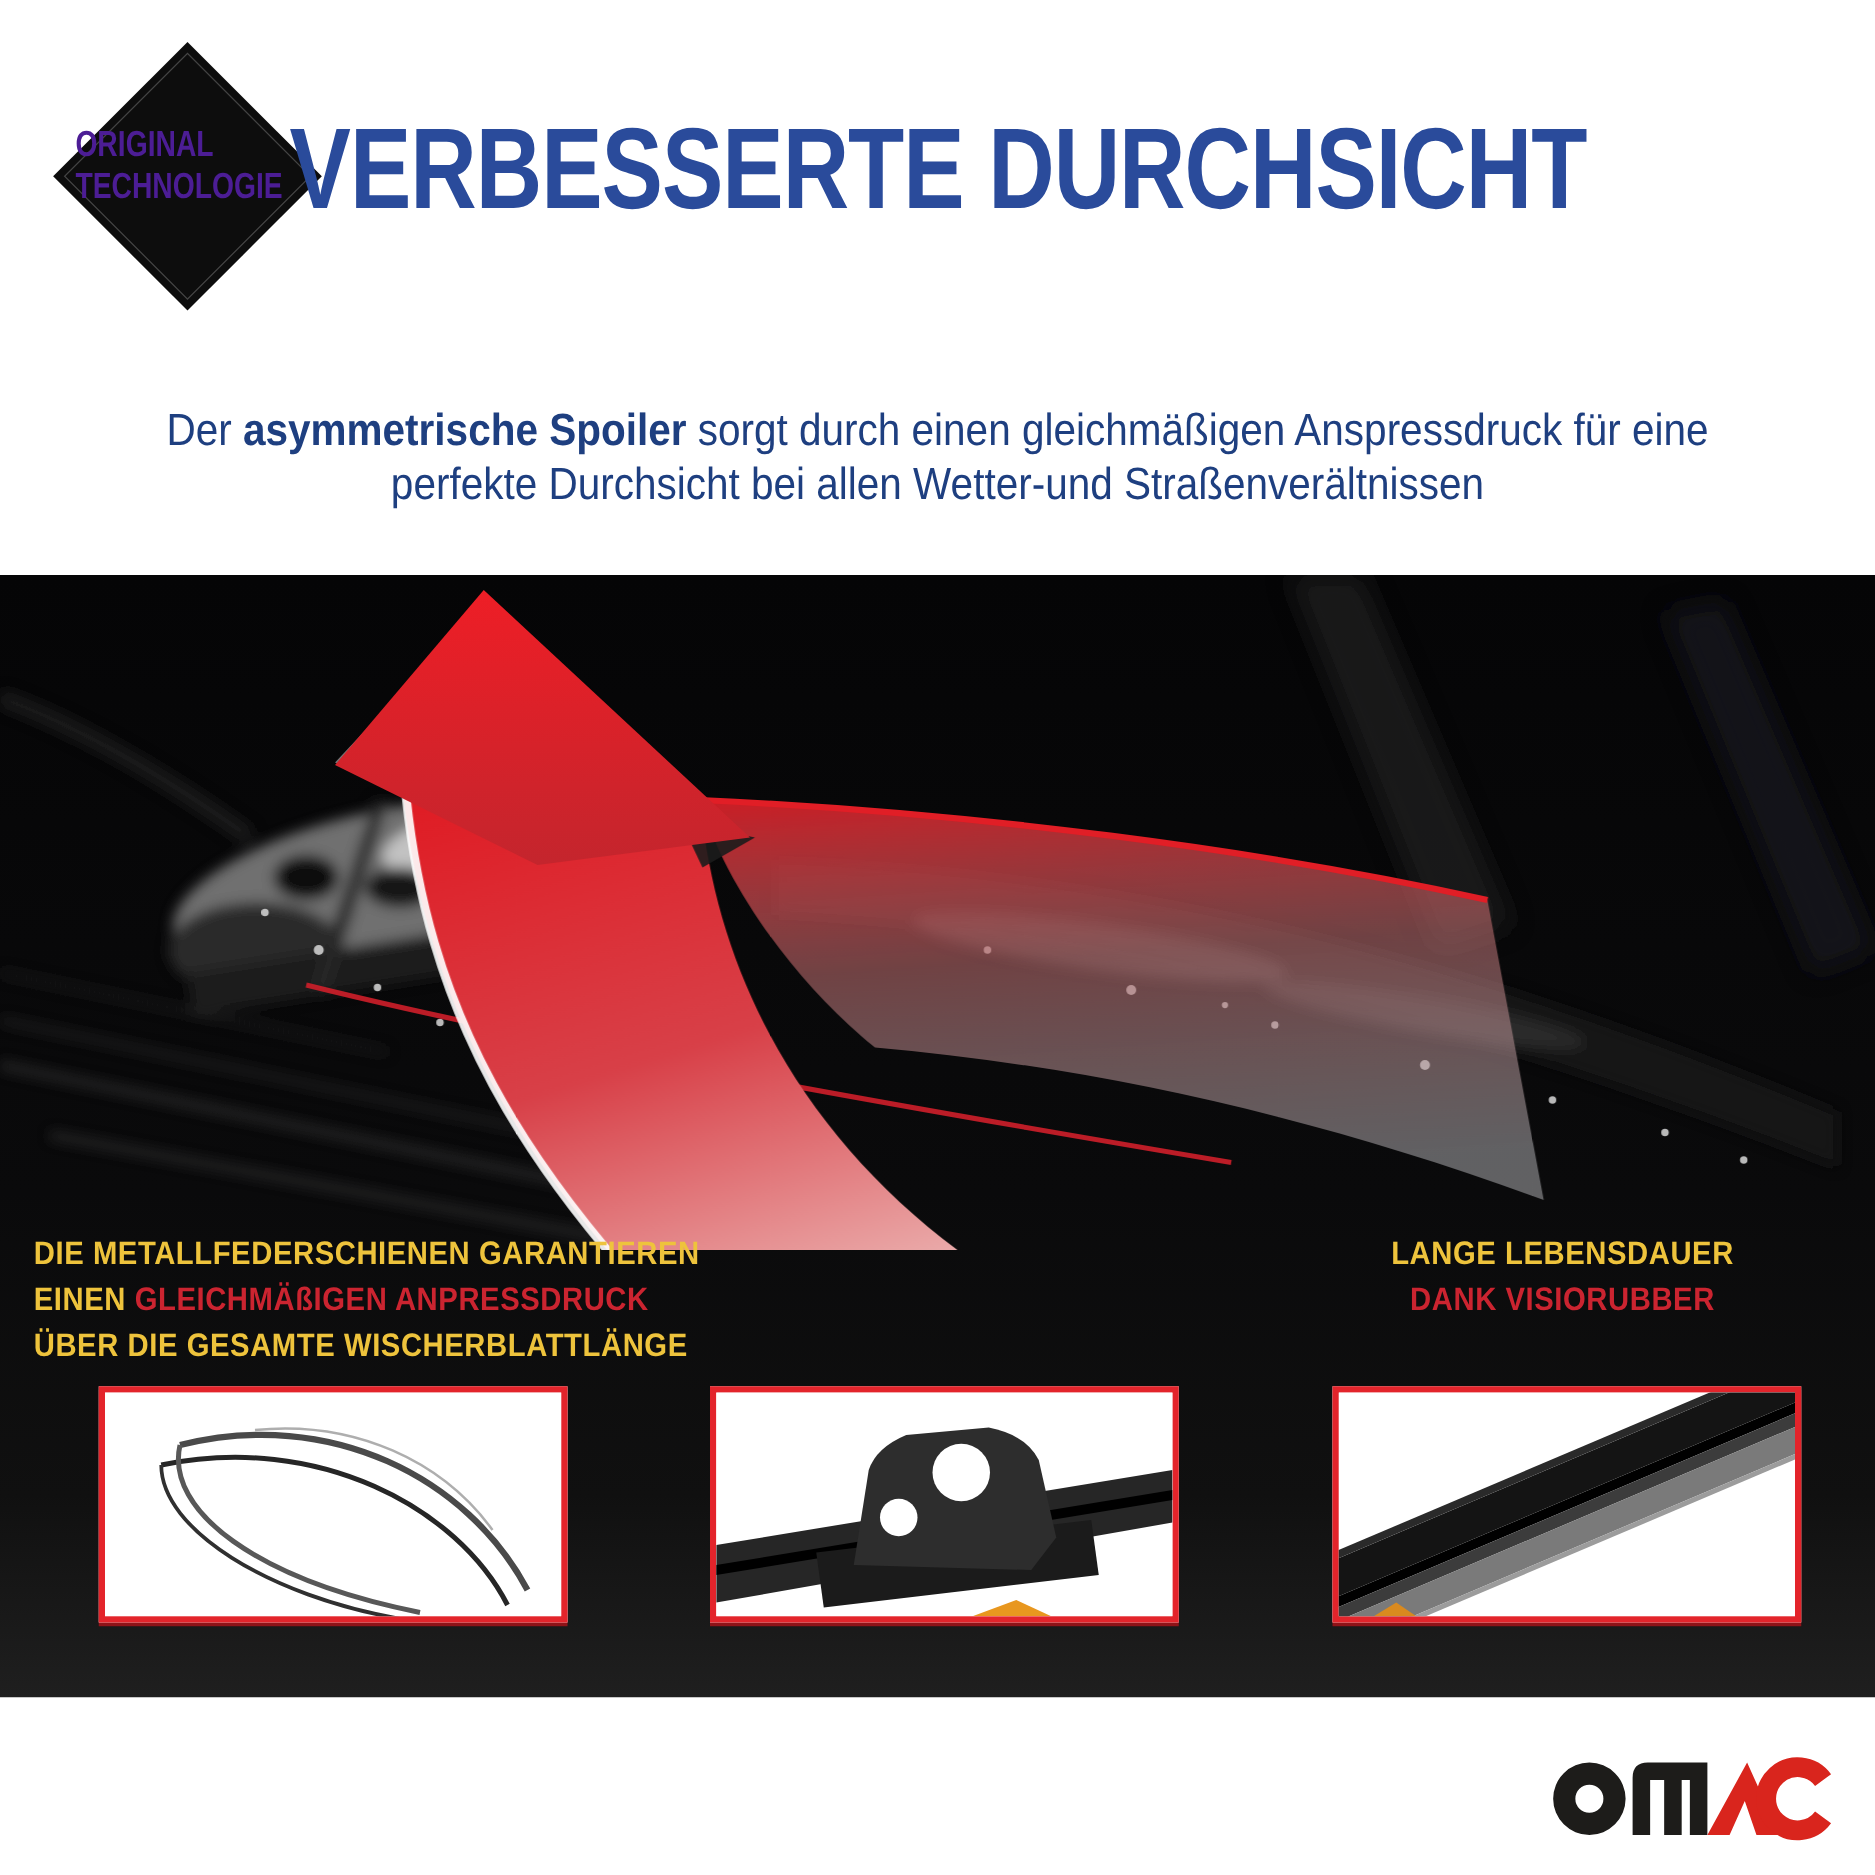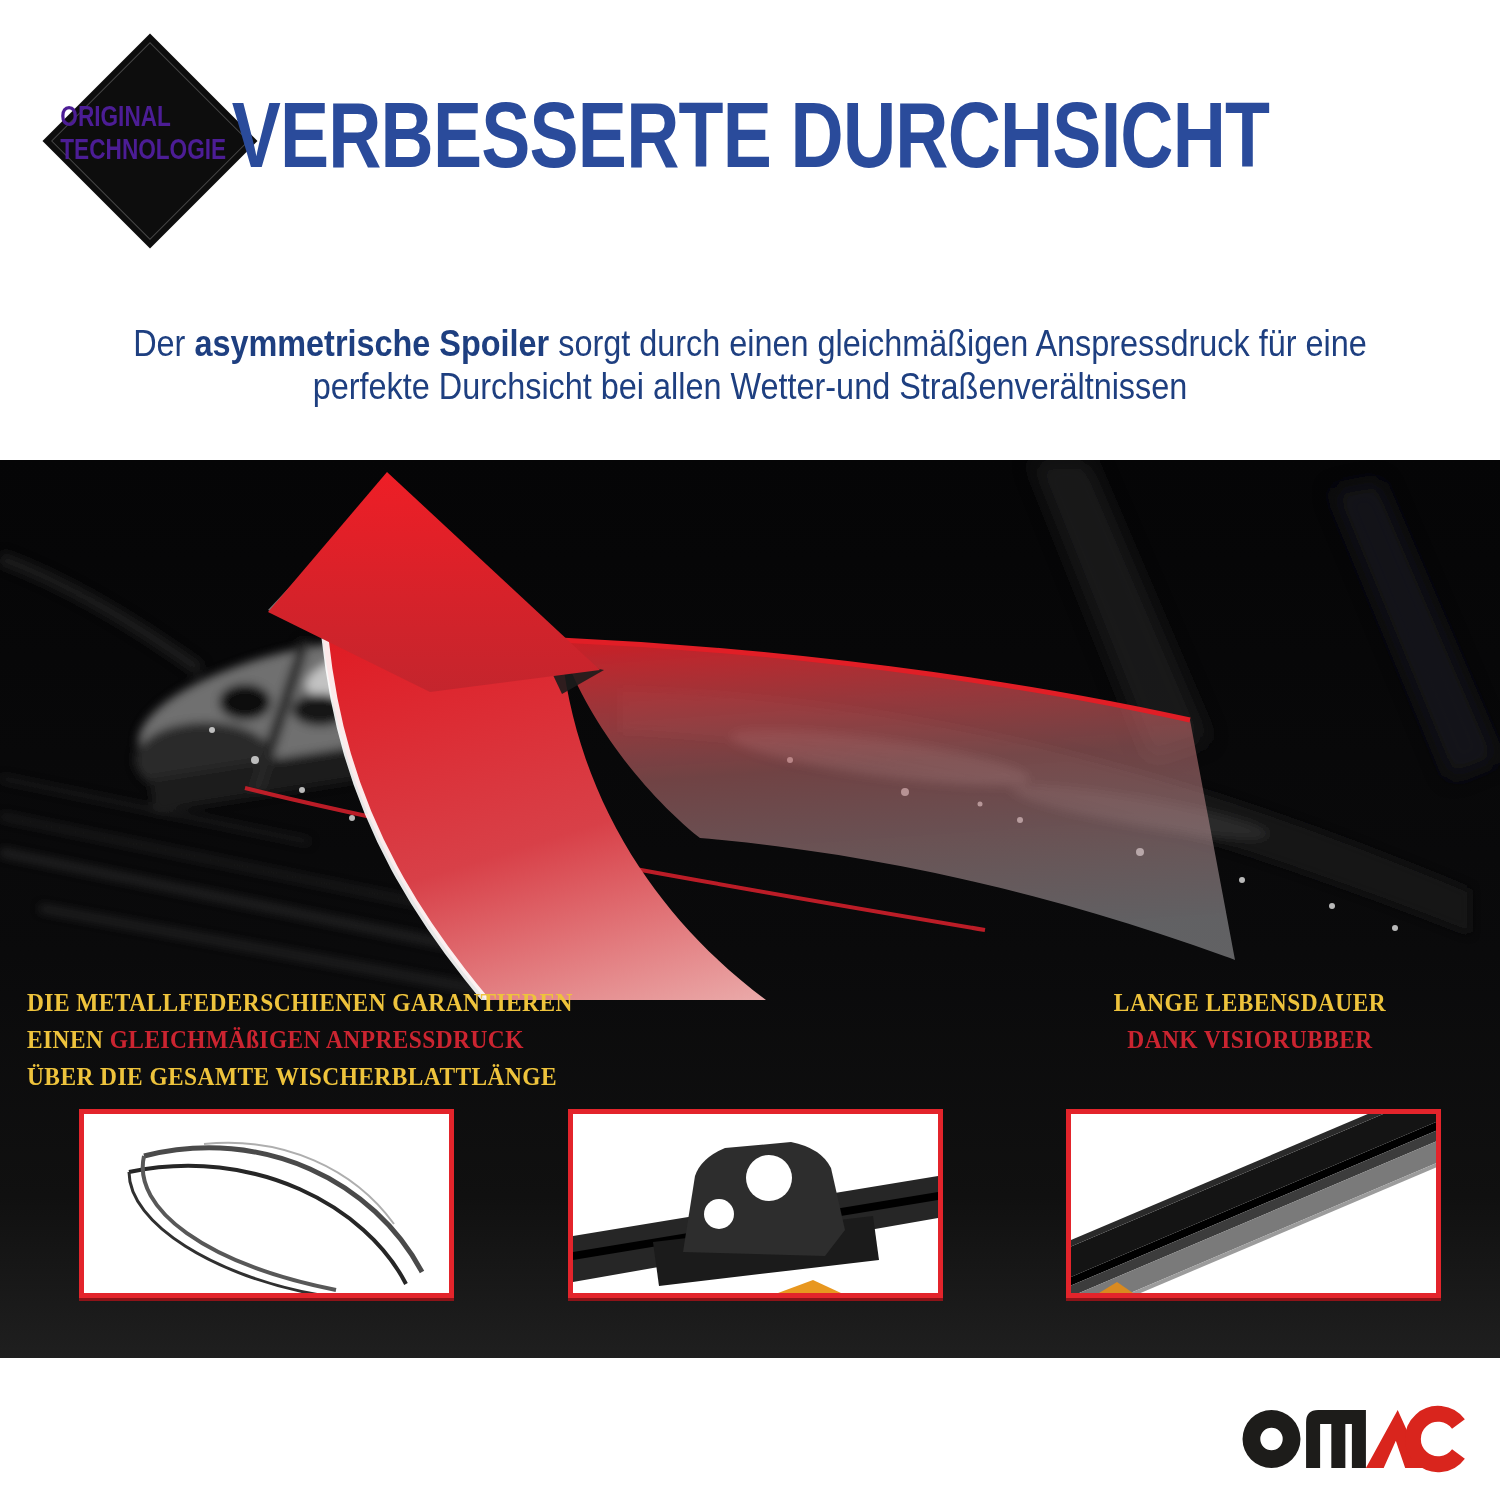--- a/index.html
+++ b/index.html
@@ -38,21 +38,20 @@
   .intro-text{
     position:absolute;left:0;top:322px;width:100%;text-align:center;
     font-size:36px;line-height:43px;font-weight:400;margin:0;
     transform:scaleX(0.9);transform-origin:center;
   }
   .intro-text b{font-weight:bold;}
   
   .hero-section{
     position:absolute;left:0;top:460px;width:1500px;height:898px;
     background:linear-gradient(180deg,#050506 0%,#0a0a0b 55%,#101010 82%,#1f1f1f 100%);
-    font-family:Liberation Serif, serif;
   }
   .hero-art{position:absolute;left:0;top:0;width:1500px;height:540px;}
   
   .feature-col{position:absolute;top:524px;text-align:center;}
   .feature-col .f-line{
     white-space:nowrap;font-weight:bold;font-size:26px;line-height:37px;
     transform:scaleX(0.9);transform-origin:center;letter-spacing:0.5px;
   }
   .col-1{left:0px;width:540px;}
   .col-2{left:490px;width:530px;}

